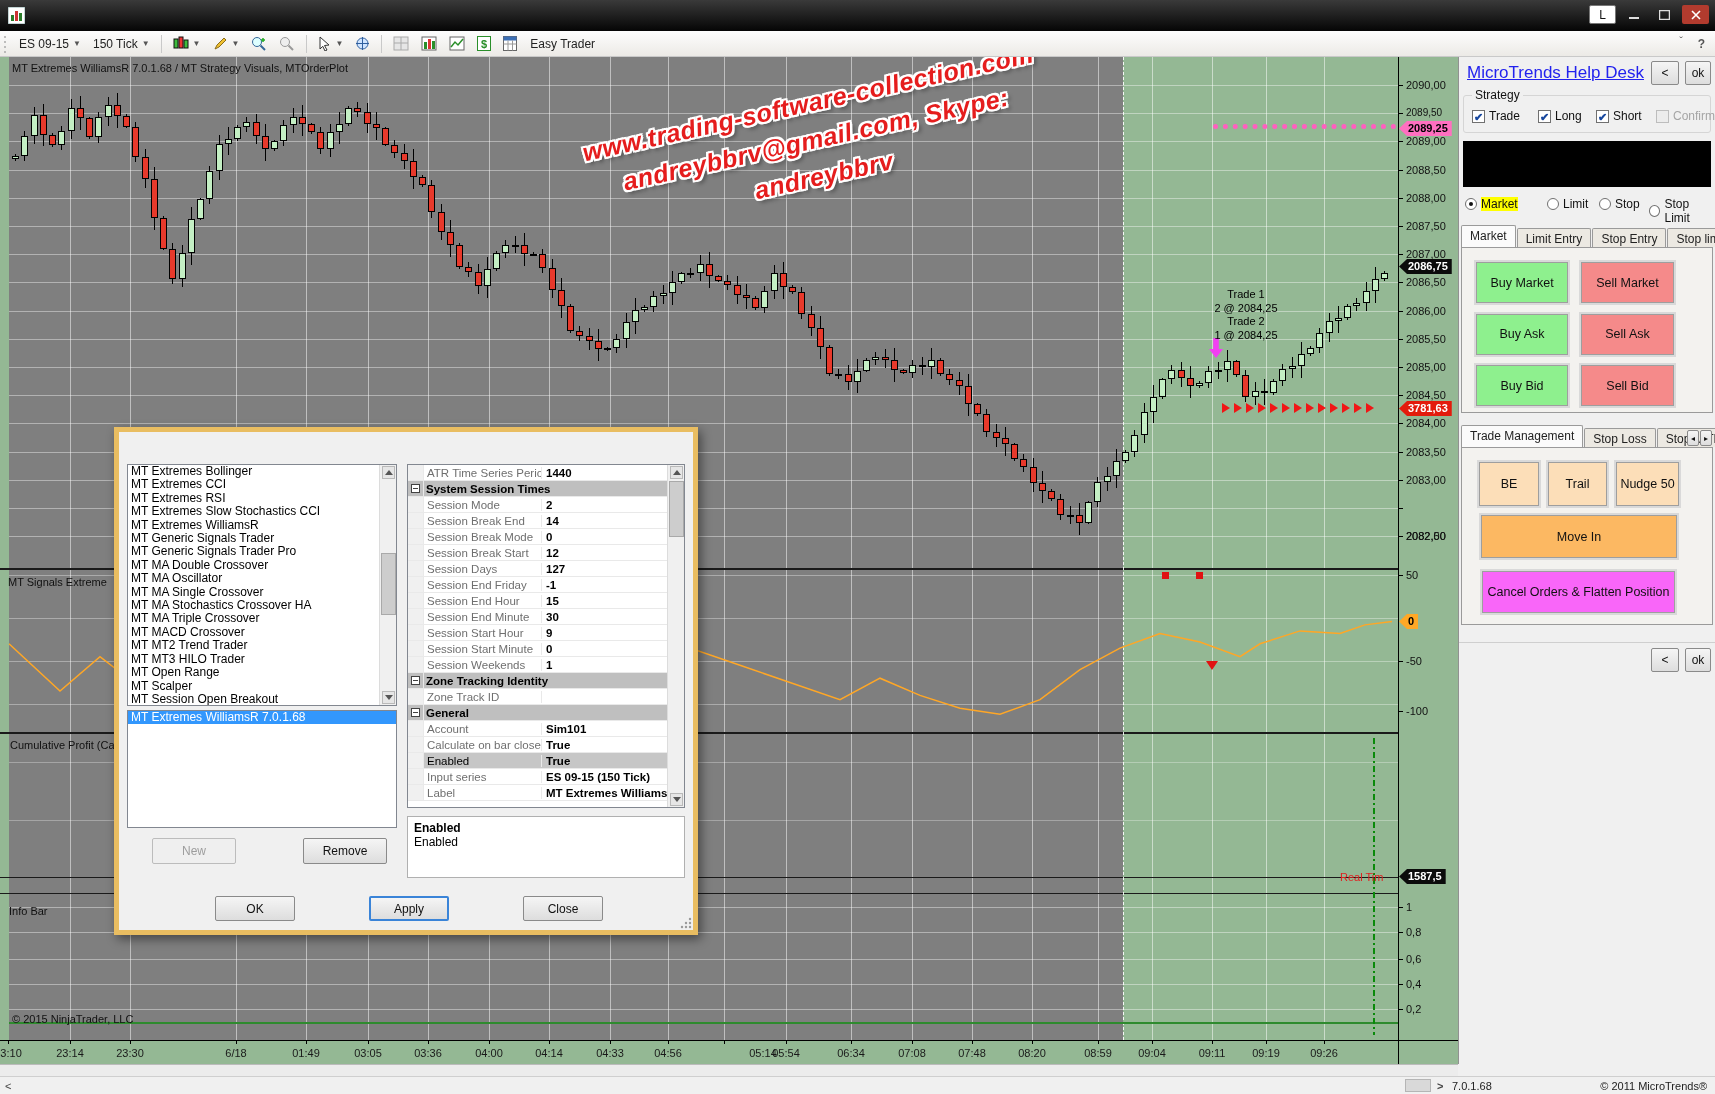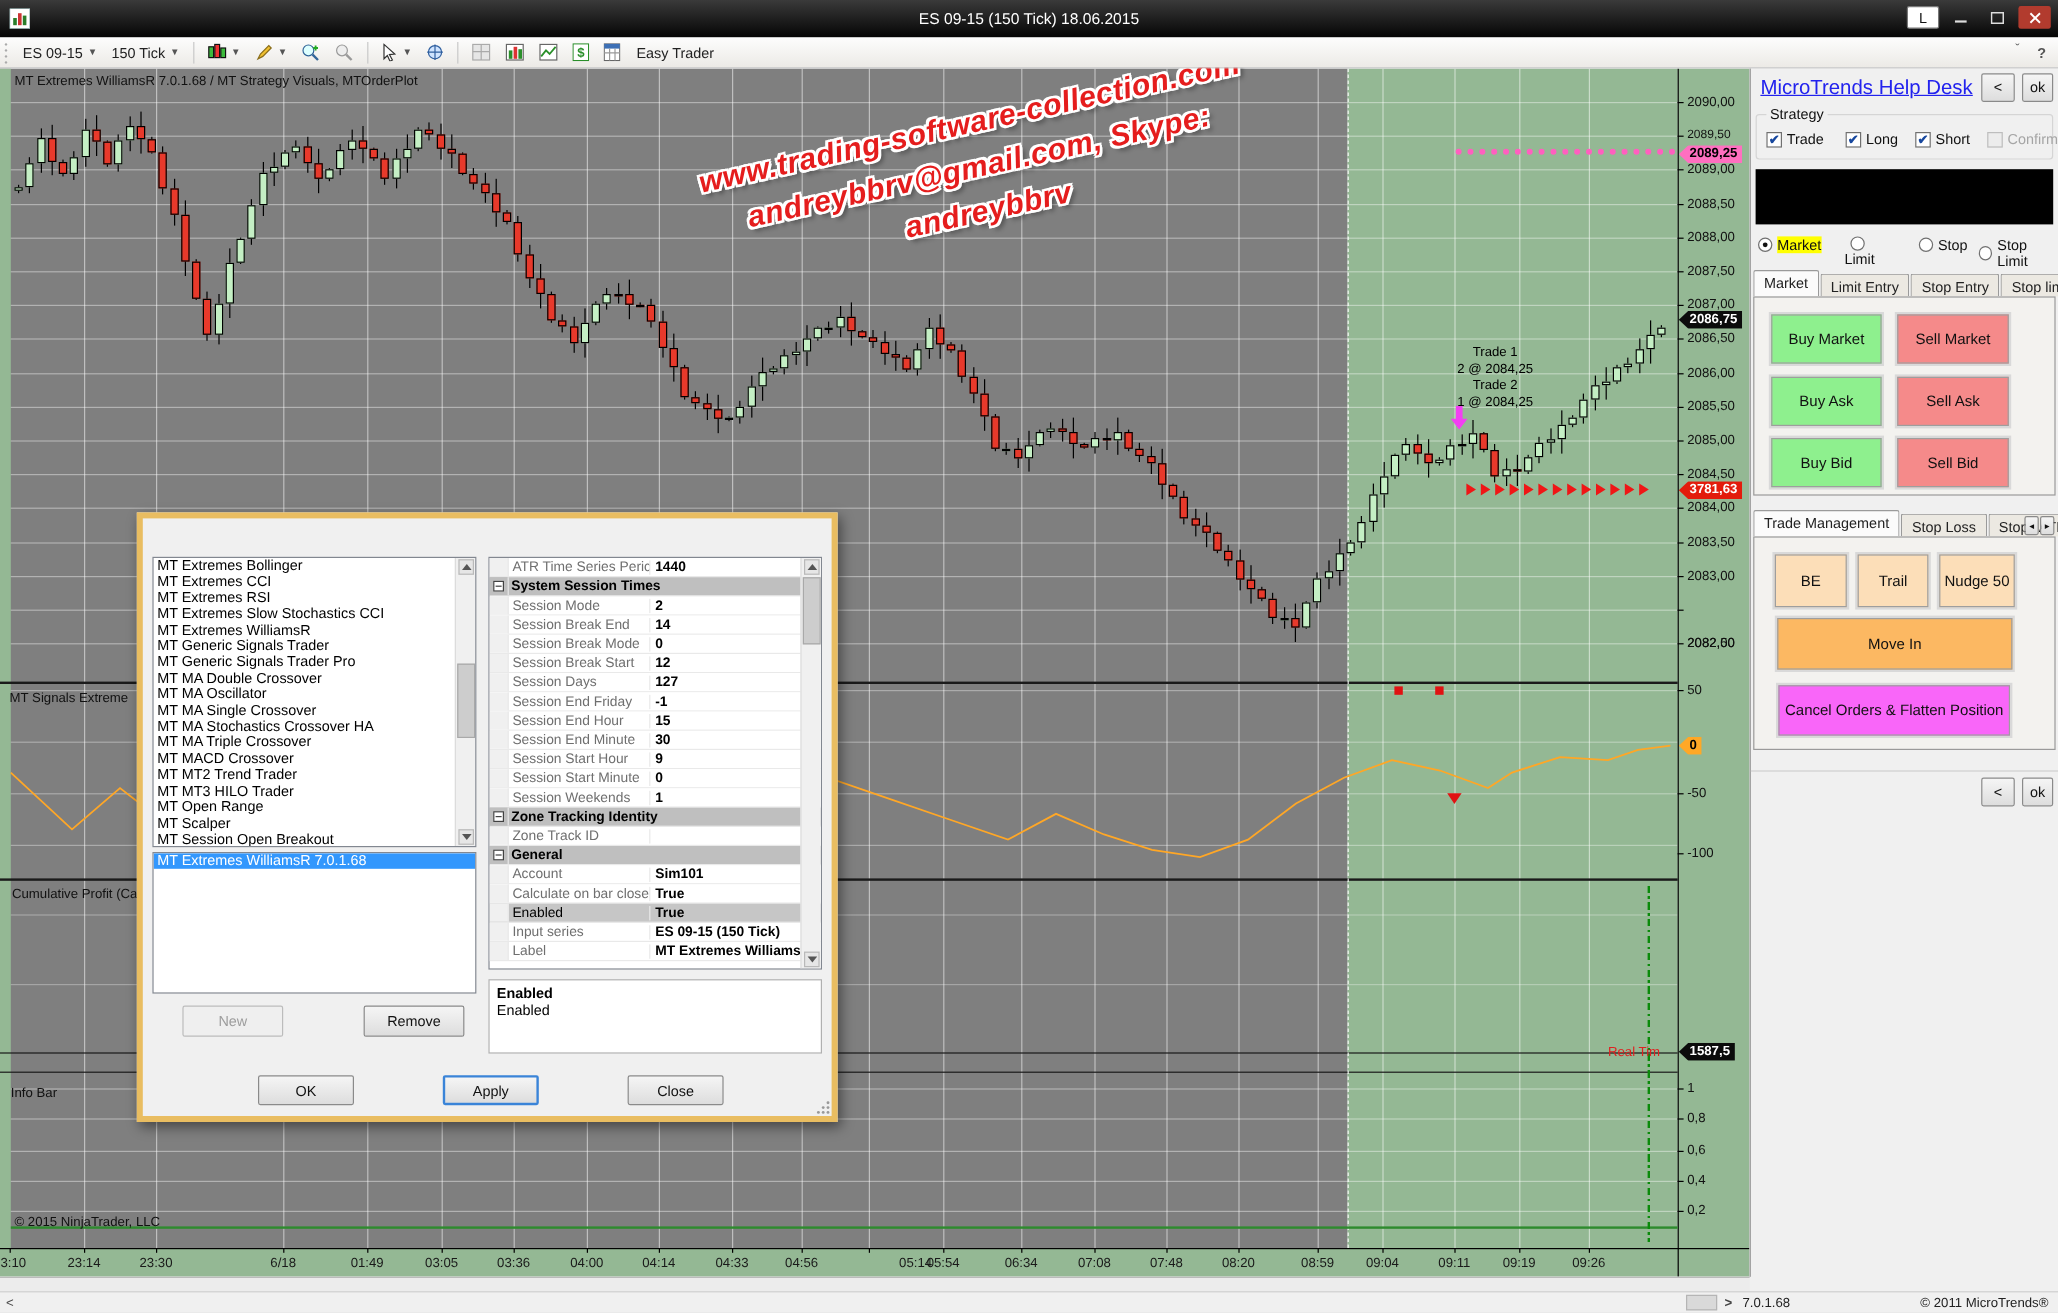--- a/index.html
+++ b/index.html
@@ -67,21 +67,20 @@
 
 <div id="app">
 
   <div id="titlebar" class="abs">
     <svg class="abs" style="left:8px;top:7px" width="17" height="17">
         <rect x="0" y="0" width="17" height="17" fill="#fff" stroke="#8aa"></rect>
         <rect x="3" y="8" width="3" height="6" fill="#2a7d2a"></rect>
         <rect x="7" y="4" width="3" height="10" fill="#c33"></rect>
         <rect x="11" y="6" width="3" height="8" fill="#2a7d2a"></rect>
       </svg>
-    <span id="title-text">ES 09-15 (150 Tick)  18.06.2015</span>
     <div class="abs" style="right:6px;top:5px;display:flex;">
       <span class="winbtn" style="background:#fff;color:#111;font-size:12px;border:1px solid #777;">L</span>
       <span class="winbtn">
           <svg width="10" height="9">
             <rect x="0" y="7" width="10" height="2" fill="#ddd"></rect>
           </svg>
         </span>
       <span class="winbtn">
           <svg width="11" height="10">
             <rect x="0.5" y="0.5" width="10" height="9" fill="none" stroke="#ddd" stroke-width="1.5"></rect>
@@ -886,21 +885,21 @@
             <span style="color: rgb(165, 165, 165);">Confirm</span>
           </div>
         </div>
     </div>
     <div class="abs" style="left:4px;top:84px;width:248px;height:46px;background:#000;"></div>
     <div id="rad-row">
         <div class="rad" style="left: 6px; top: 140px;">
           <div class="cir on"></div>
           <span style="background: rgb(255, 255, 0);">Market</span>
         </div>
-        <div class="rad" style="left: 78px; top: 140px; flex-direction: column;">
+        <div class="rad" style="left: 88px; top: 140px;">
           <div class="cir"></div>
           <span>Limit</span>
         </div>
         <div class="rad" style="left: 140px; top: 140px;">
           <div class="cir"></div>
           <span>Stop</span>
         </div>
         <div class="rad" style="left: 190px; top: 140px;">
           <div class="cir"></div>
           <span>Stop Limit</span>

